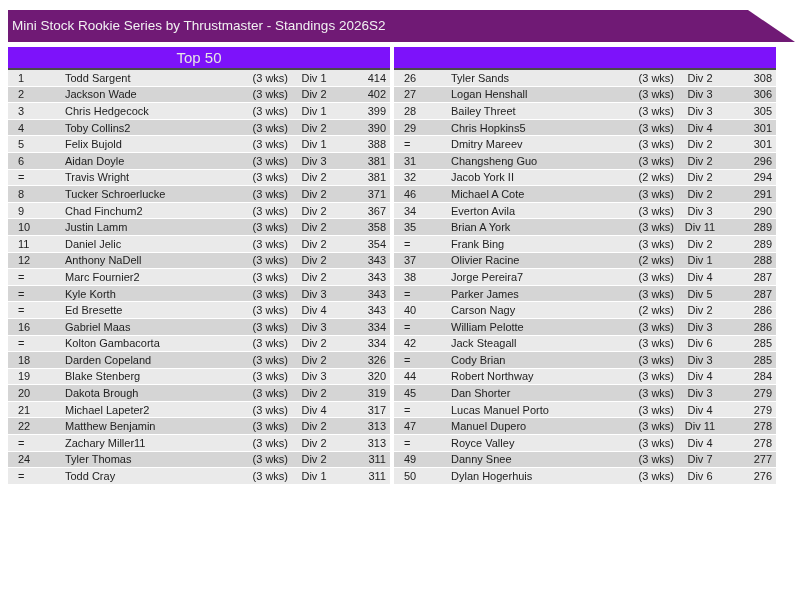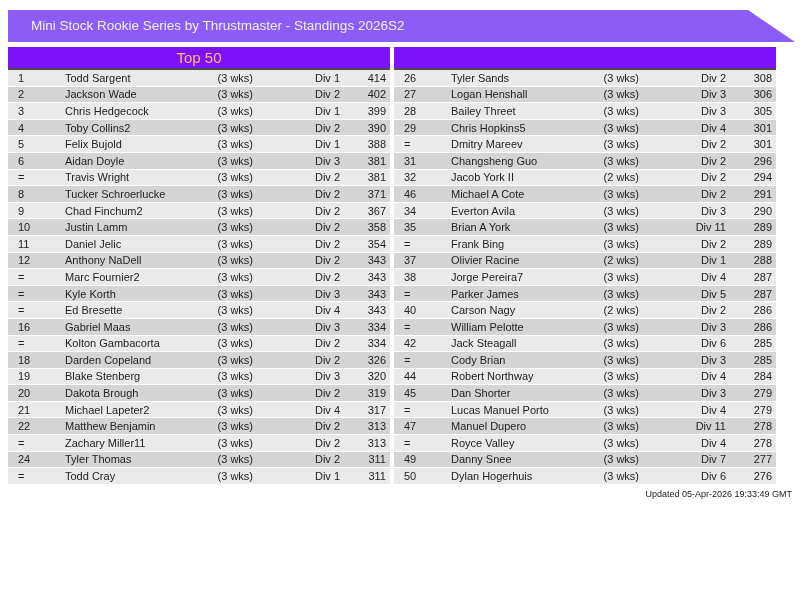--- a/index.html
+++ b/index.html
@@ -7,41 +7,41 @@
     width: 800px; height: 600px;
     background: #ffffff;
     font-family: "Liberation Sans", sans-serif;
     color: #222222;
   }
   .page { position: relative; width: 800px; height: 600px; overflow: hidden; }
 
   .title-bar {
     position: absolute; left: 8px; top: 10px;
     width: 787px; height: 38px;
-    background: #8b5cf6;
+    background: #701a75;
     clip-path: polygon(0 0, 740px 0, 787px 32px, 0 32px);
     color: #f2f2f2;
     font-size: 13.5px;
     line-height: 32px;
-    padding-left: 23px;
+    padding-left: 4px;
     box-sizing: border-box;
   }
 
   .standings-table {
     position: absolute; top: 47px;
     width: 382px;
   }
   .standings-table.left  { left: 8px; }
   .standings-table.right { left: 394px; }
 
   .table-header {
     height: 21px;
     background: #7d12fa;
     border-bottom: 2px solid #4a4a4a;
-    color: #fdba74;
+    color: #e5e5e5;
     font-size: 15px;
     line-height: 21px;
     text-align: center;
   }
 
   .rows { width: 100%; }
   .row {
     display: flex;
     align-items: center;
     height: 15.6px;
@@ -50,21 +50,21 @@
     padding-right: 4px;
     box-sizing: border-box;
   }
   .row.odd  { background: #eaeaea; }
   .row.even { background: #d5d5d5; }
 
   .cell { white-space: nowrap; overflow: hidden; }
   .cell-pos   { width: 47px; padding-left: 10px; flex: none; }
   .cell-name  { flex: 1; }
   .cell-weeks { width: 85px; text-align: right; flex: none; }
-  .cell-div   { width: 52px; text-align: right; flex: none; margin-left: 35px; }
+  .cell-div   { width: 52px; text-align: center; flex: none; }
   .cell-pts   { width: 46px; text-align: right; flex: none; }
 
   .footer {
     position: absolute; left: 410px; top: 489px;
     width: 382px;
     text-align: right;
     font-size: 9px;
     color: #222222;
   }
 </style>
@@ -432,15 +432,14 @@
         <div class="row odd">
           <span class="cell cell-pos">50</span>
           <span class="cell cell-name">Dylan Hogerhuis</span>
           <span class="cell cell-weeks">(3 wks)</span>
           <span class="cell cell-div">Div 6</span>
           <span class="cell cell-pts">276</span>
         </div>
       </div>
   </div>
 
-  <div class="footer">Updated 05-Apr-2026 19:33:49 GMT</div>
 
 </div>
 
 </body></html>

